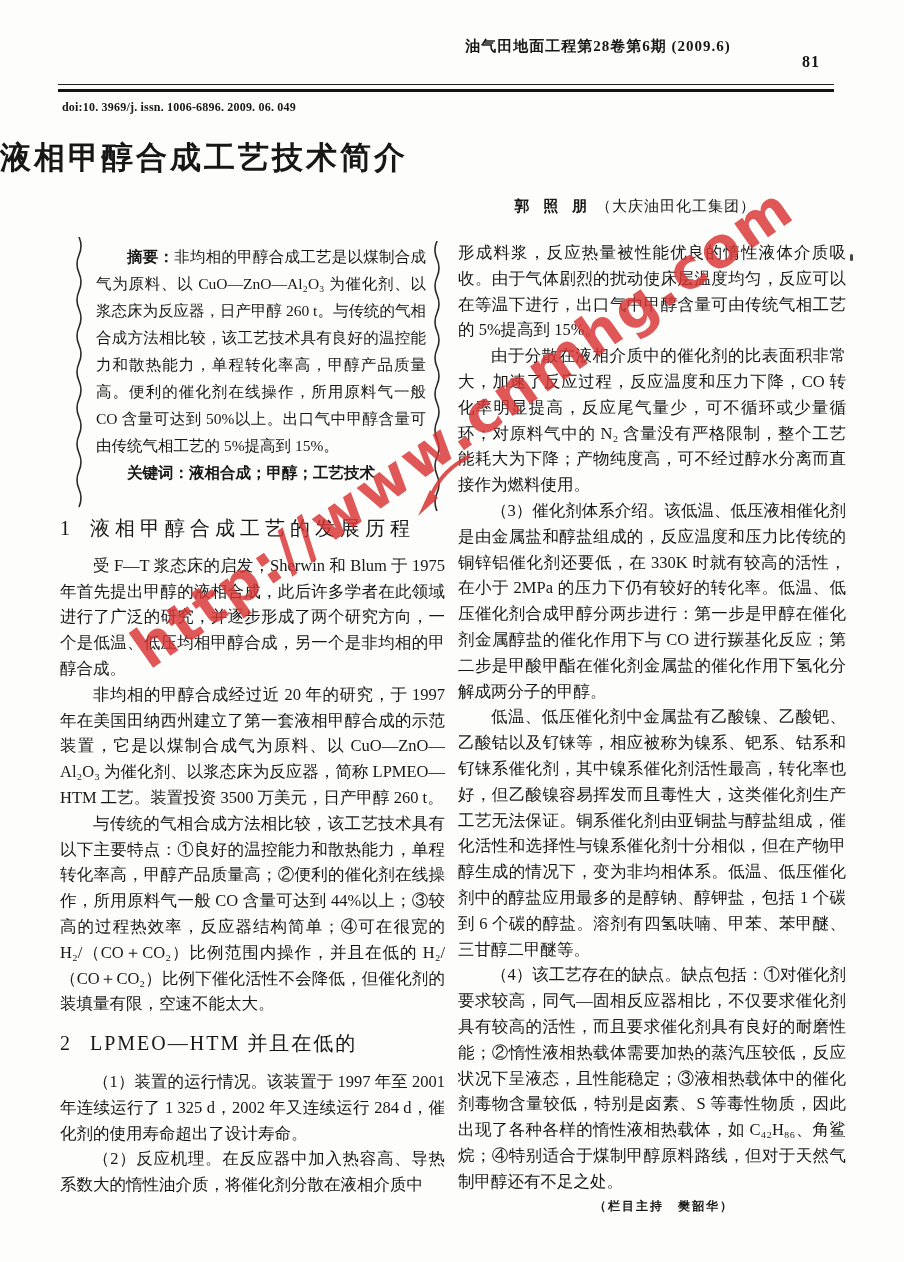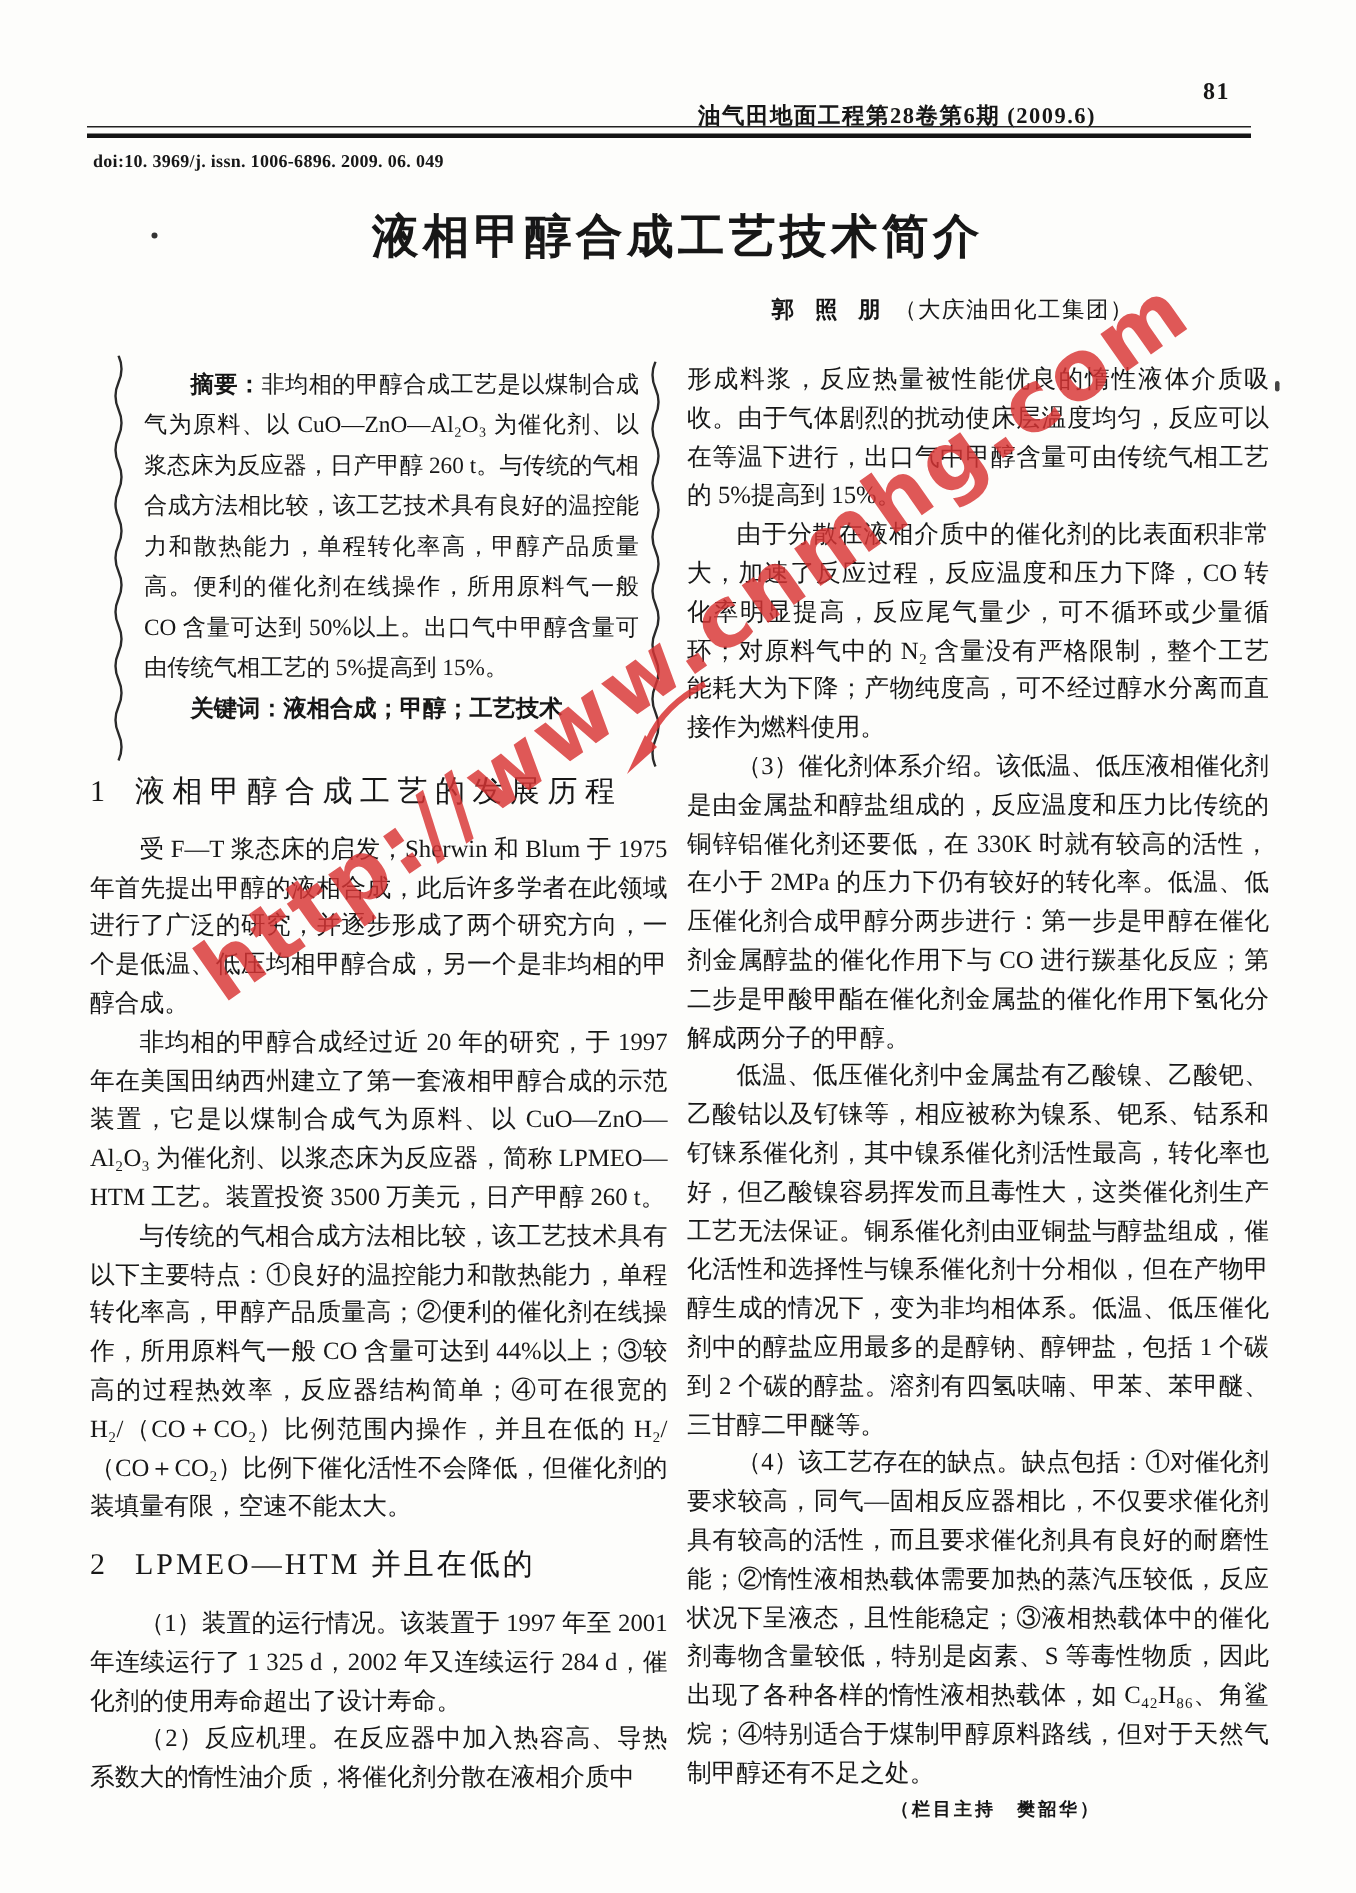--- a/index.html
+++ b/index.html
@@ -3,29 +3,29 @@
 <meta charset="utf-8">
 <style>
   html,body{margin:0;padding:0;}
   body{
     width:904px;height:1262px;position:relative;overflow:hidden;
     background:#fdfdfb;color:#171717;
     font-family:"Liberation Serif","DejaVu Serif",serif;
   }
   .abs{position:absolute;}
   
-  .header-journal{top:68px;left:430px;width:336px;text-align:center;
+  .header-journal{top:37px;left:430px;width:336px;text-align:center;
     font-size:15px;font-weight:700;letter-spacing:1px;}
   .header-pageno{top:53px;left:802px;font-size:16px;font-weight:700;letter-spacing:1px;}
   .header-rule{top:84px;left:58px;width:776px;height:4px;
     border-top:1.5px solid #222;border-bottom:3px solid #141414;}
   
   .doi-line{top:100px;left:62px;font-size:12px;font-weight:700;
     font-family:"Liberation Serif","DejaVu Serif",serif;letter-spacing:.2px;}
-  .article-title{top:137px;left:0;width:904px;text-align:center;
+  .article-title{top:137px;left:0;width:904px;text-align:left;
     font-size:31px;font-weight:700;letter-spacing:3px;}
   .byline{top:197px;left:0;width:756px;text-align:right;font-size:15px;}
   .author-name{font-weight:700;letter-spacing:5px;margin-right:4px;}
   .affiliation{letter-spacing:1px;}
   
   .abstract-box{top:243px;left:96px;width:330px;font-size:15.5px;line-height:27px;
     text-align:justify;}
   .abstract-box p{margin:0;text-indent:2em;}
   .ab-label{font-weight:700;font-family:Liberation Sans, sans-serif;}
   .kw-line{font-weight:700;}
@@ -93,21 +93,21 @@
     <span class="sec-title-2">LPMEO—HTM 并且在低的</span>
   </div>
   <p>（1）装置的运行情况。该装置于 1997 年至 2001 年连续运行了 1 325 d，2002 年又连续运行 284 d，催化剂的使用寿命超出了设计寿命。</p>
   <p>（2）反应机理。在反应器中加入热容高、导热系数大的惰性油介质，将催化剂分散在液相介质中</p>
 </div>
 
 <div class="abs col right-col">
   <p class="cont">形成料浆，反应热量被性能优良的惰性液体介质吸收。由于气体剧烈的扰动使床层温度均匀，反应可以在等温下进行，出口气中甲醇含量可由传统气相工艺的 5%提高到 15%。</p>
   <p>由于分散在液相介质中的催化剂的比表面积非常大，加速了反应过程，反应温度和压力下降，CO 转化率明显提高，反应尾气量少，可不循环或少量循环；对原料气中的 N₂ 含量没有严格限制，整个工艺能耗大为下降；产物纯度高，可不经过醇水分离而直接作为燃料使用。</p>
   <p>（3）催化剂体系介绍。该低温、低压液相催化剂是由金属盐和醇盐组成的，反应温度和压力比传统的铜锌铝催化剂还要低，在 330K 时就有较高的活性，在小于 2MPa 的压力下仍有较好的转化率。低温、低压催化剂合成甲醇分两步进行：第一步是甲醇在催化剂金属醇盐的催化作用下与 CO 进行羰基化反应；第二步是甲酸甲酯在催化剂金属盐的催化作用下氢化分解成两分子的甲醇。</p>
-  <p>低温、低压催化剂中金属盐有乙酸镍、乙酸钯、乙酸钴以及钌铼等，相应被称为镍系、钯系、钴系和钌铼系催化剂，其中镍系催化剂活性最高，转化率也好，但乙酸镍容易挥发而且毒性大，这类催化剂生产工艺无法保证。铜系催化剂由亚铜盐与醇盐组成，催化活性和选择性与镍系催化剂十分相似，但在产物甲醇生成的情况下，变为非均相体系。低温、低压催化剂中的醇盐应用最多的是醇钠、醇钾盐，包括 1 个碳到 2 个碳的醇盐。溶剂有四氢呋喃、甲苯、苯甲醚、三甘醇二甲醚等。</p>
+  <p>低温、低压催化剂中金属盐有乙酸镍、乙酸钯、乙酸钴以及钌铼等，相应被称为镍系、钯系、钴系和钌铼系催化剂，其中镍系催化剂活性最高，转化率也好，但乙酸镍容易挥发而且毒性大，这类催化剂生产工艺无法保证。铜系催化剂由亚铜盐与醇盐组成，催化活性和选择性与镍系催化剂十分相似，但在产物甲醇生成的情况下，变为非均相体系。低温、低压催化剂中的醇盐应用最多的是醇钠、醇钾盐，包括 1 个碳到 6 个碳的醇盐。溶剂有四氢呋喃、甲苯、苯甲醚、三甘醇二甲醚等。</p>
   <p>（4）该工艺存在的缺点。缺点包括：①对催化剂要求较高，同气—固相反应器相比，不仅要求催化剂具有较高的活性，而且要求催化剂具有良好的耐磨性能；②惰性液相热载体需要加热的蒸汽压较低，反应状况下呈液态，且性能稳定；③液相热载体中的催化剂毒物含量较低，特别是卤素、S 等毒性物质，因此出现了各种各样的惰性液相热载体，如 C₄₂H₈₆、角鲨烷；④特别适合于煤制甲醇原料路线，但对于天然气制甲醇还有不足之处。</p>
   <p class="col-footer">（栏目主持　樊韶华）</p>
 </div>
 
 <div class="abs watermark">http://www.cnmhg.com</div>
 <svg class="abs swoosh" width="72" height="78">
   <path d="M62,6 C46,14 32,26 24,44" stroke="#d93434" stroke-width="4" fill="none"></path>
   <polygon points="10,66 30,48 22,40" fill="#d93434"></polygon>
 </svg>
 

